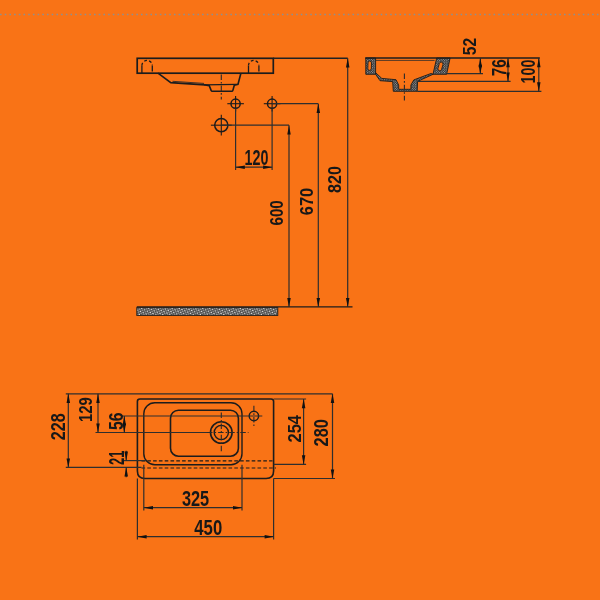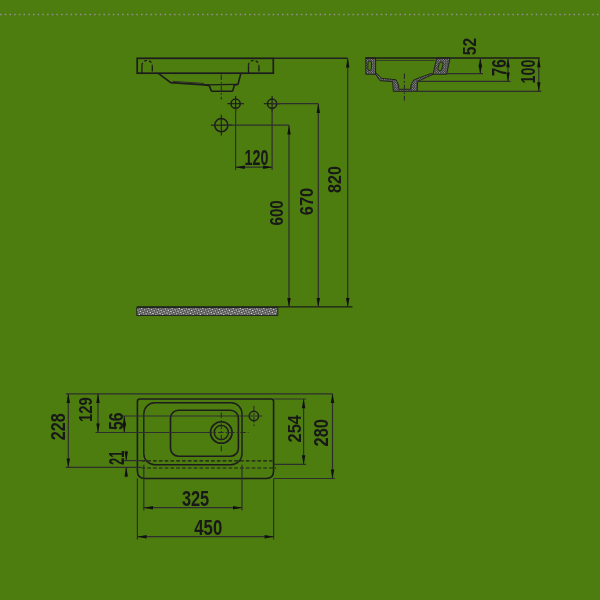--- a/index.html
+++ b/index.html
@@ -1,16 +1,16 @@
 <!DOCTYPE html>
 <html><head>
 <meta charset="utf-8">
 <style>
   html,body{margin:0;padding:0;background:#ffffff;}
-  .page{width:600px;height:600px;position:relative;background:#4d7c0f;overflow:hidden;}
+  .page{width:600px;height:600px;position:relative;background:#f97316;overflow:hidden;}
   text{font-family:"Liberation Sans",sans-serif;font-weight:bold;fill:#181818;-webkit-font-smoothing:antialiased;}
 </style>
 </head>
 <body>
 <div class="page">
 <svg width="600" height="600" viewBox="0 0 600 600" xmlns="http://www.w3.org/2000/svg">
 <defs>
   <marker id="ar" viewBox="-1 -3 11 6" refX="9" refY="0" markerWidth="11" markerHeight="6" markerUnits="userSpaceOnUse" orient="auto">
     <path d="M0,-1.75 L9.2,0 L0,1.75 Z" fill="#111"></path>
   </marker>

